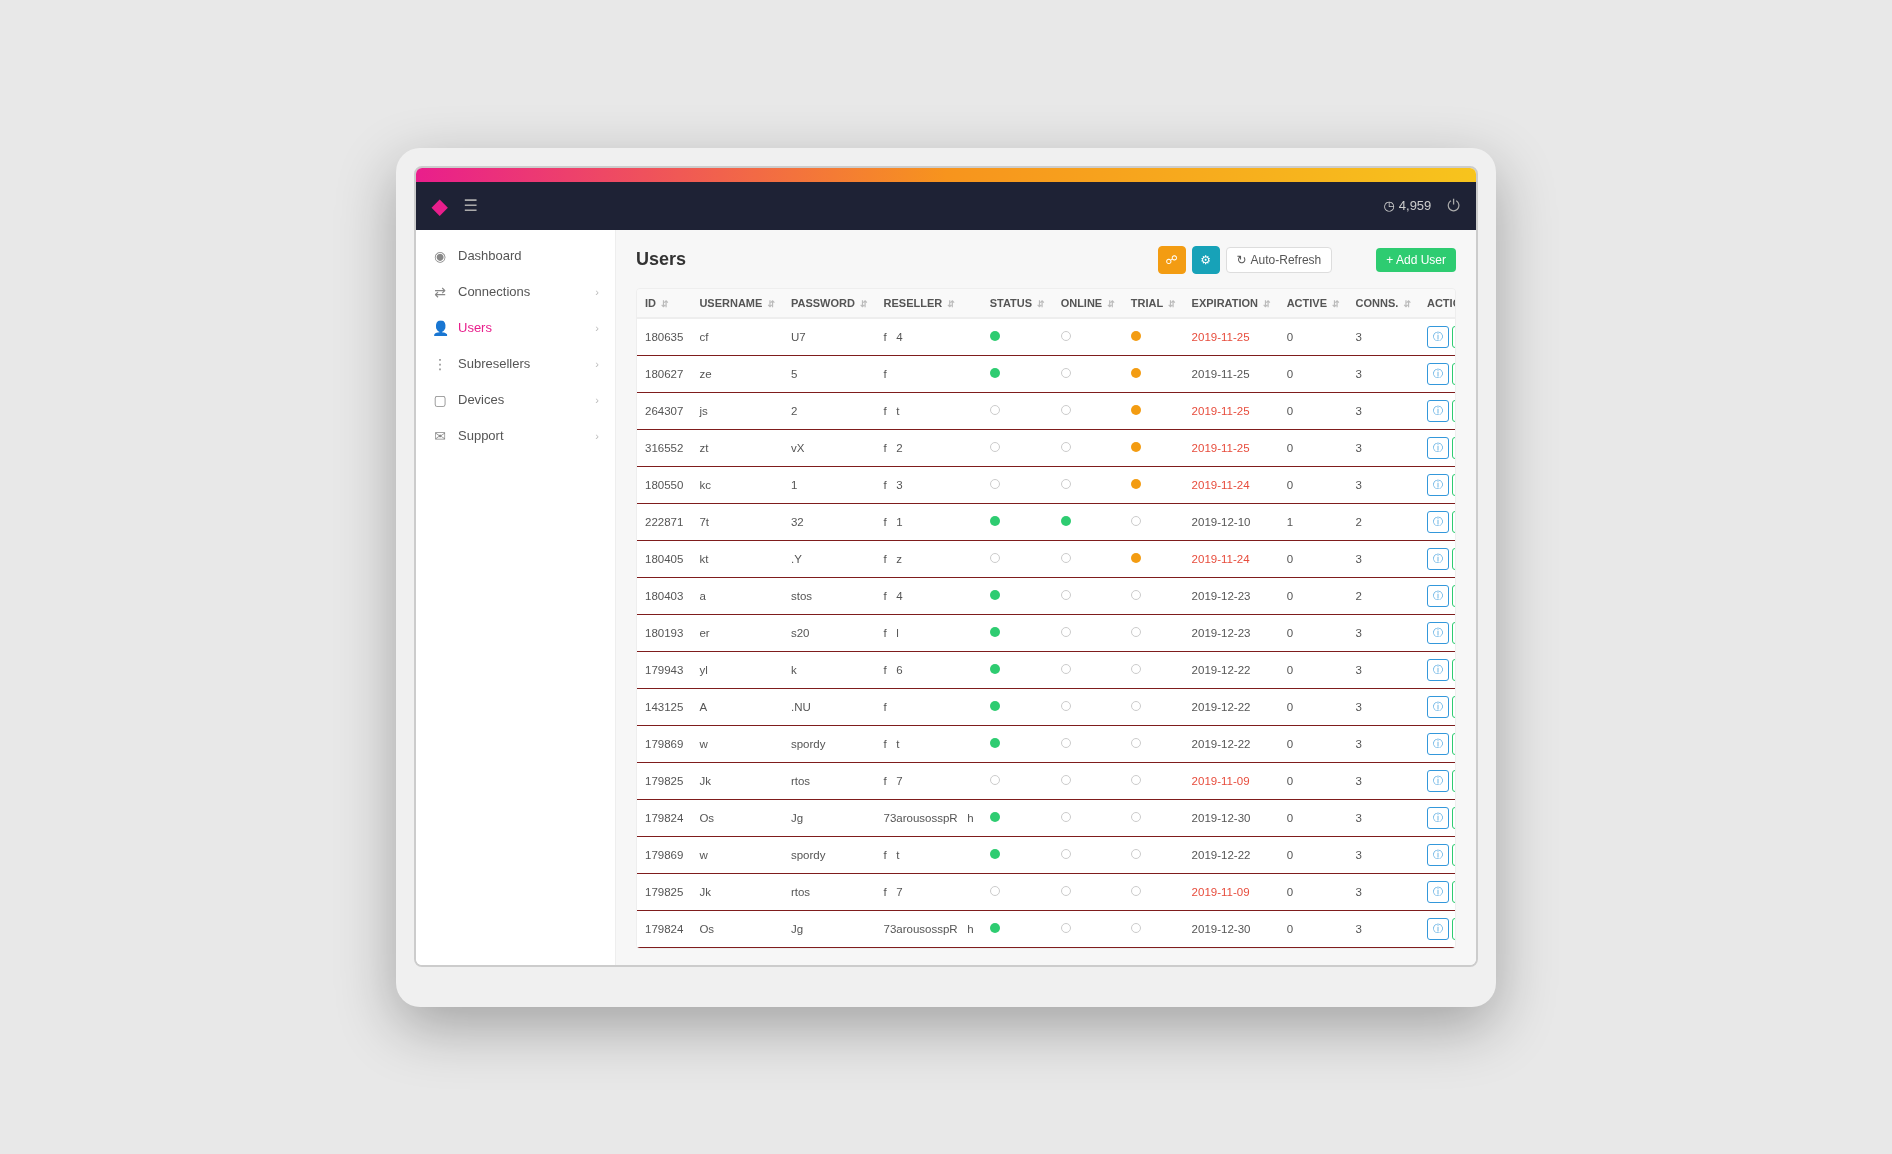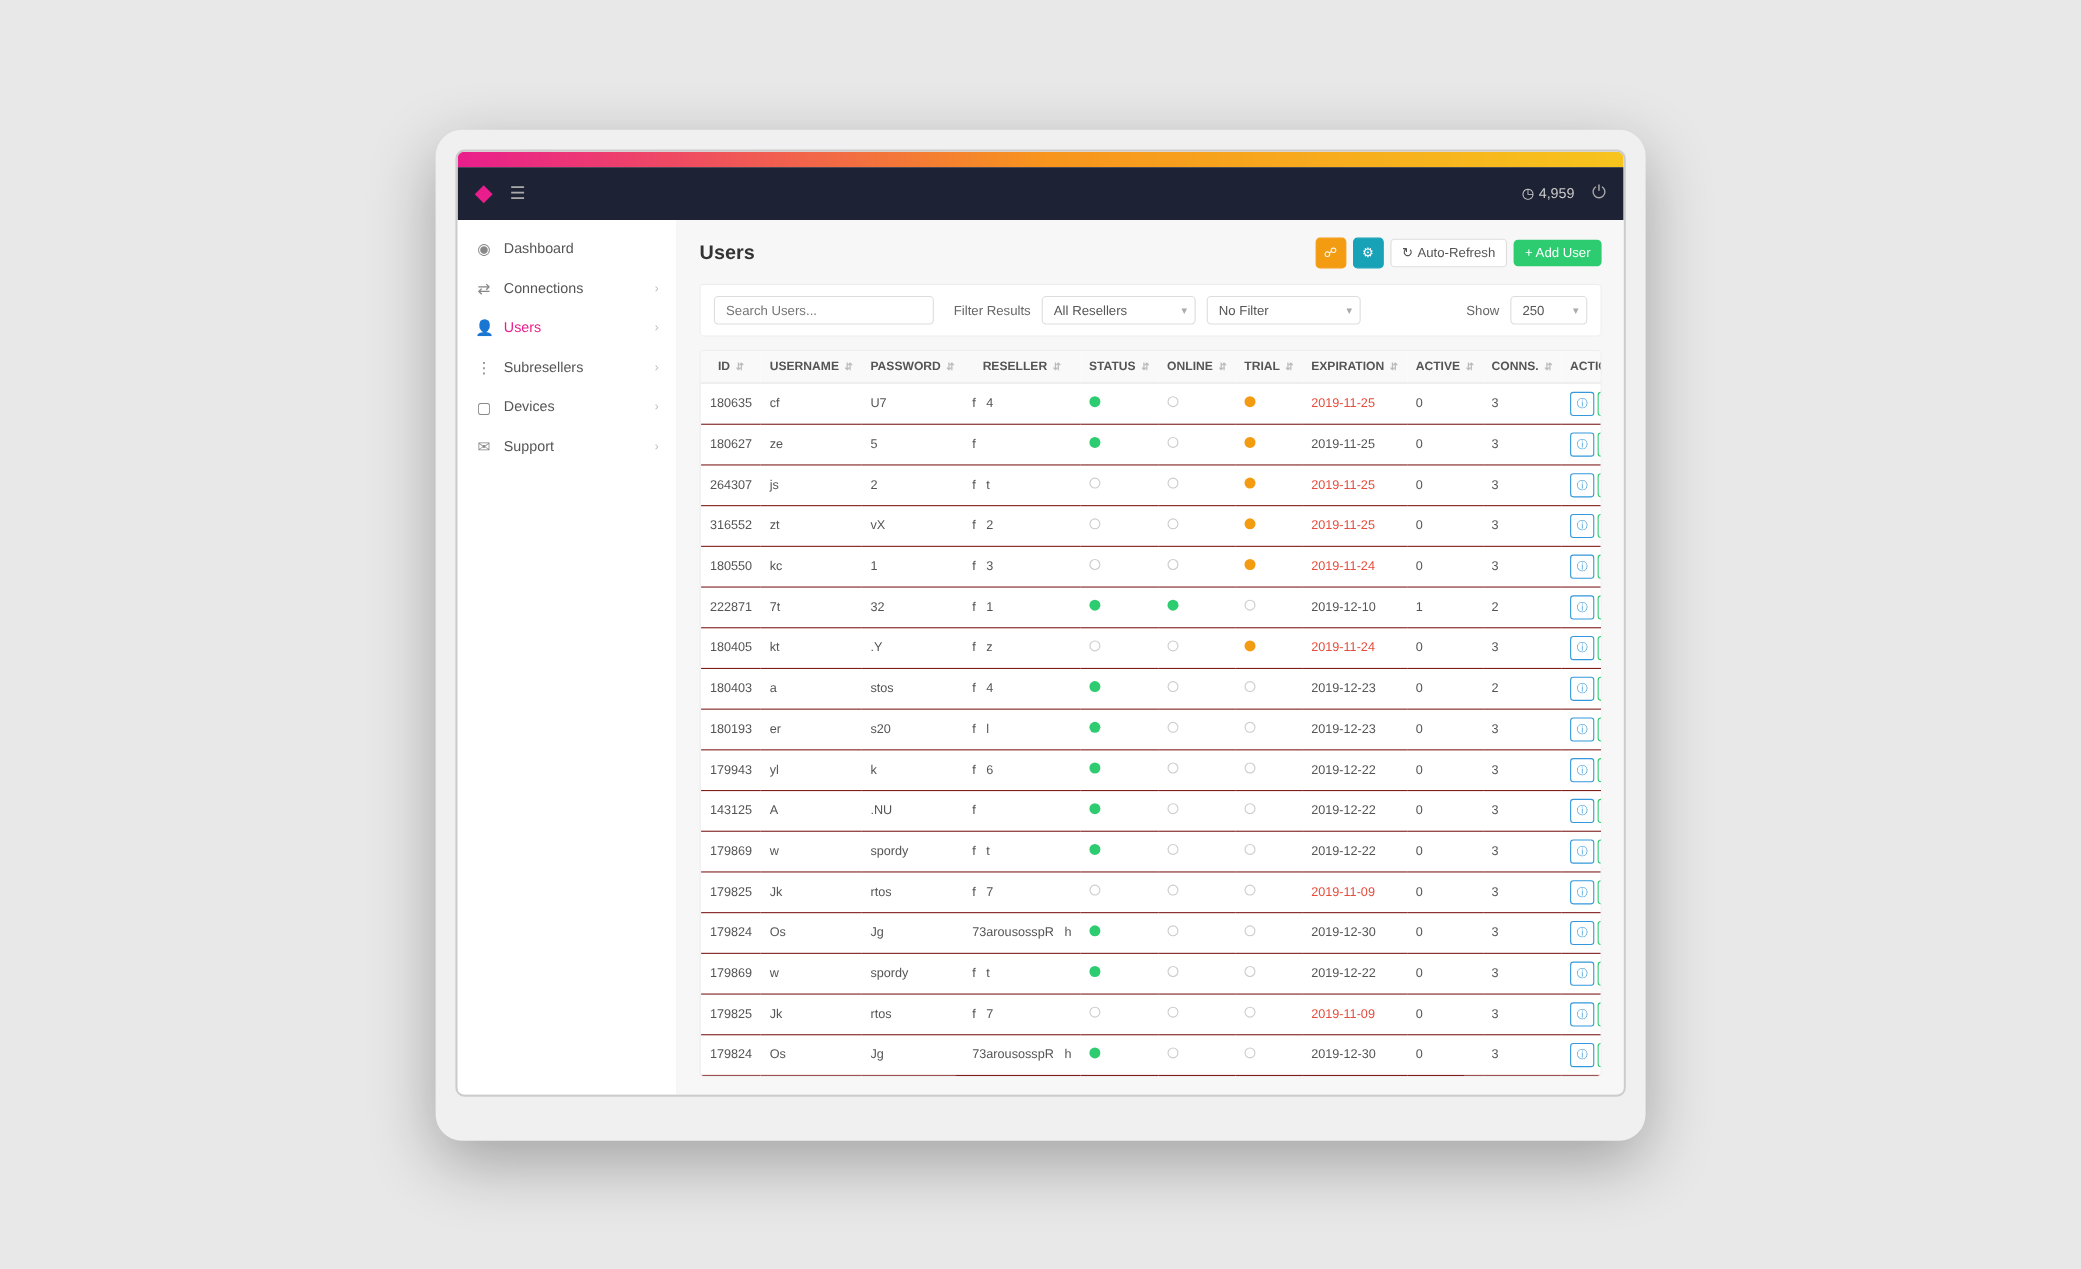--- a/index.html
+++ b/index.html
@@ -166,20 +166,21 @@
       display: flex;
       gap: 4px;
       padding: 5px 10px;
       background: #2ecc71;
       border: none;
       border-radius: 4px;
       cursor: pointer;
       font-size: 12px;
       color: #fff;
       font-weight: 500;
+      margin-left: 38px;
     }
     
     .filters-row {
       display: flex;
       align-items: center;
       gap: 10px;
       margin-bottom: 12px;
       background: #fff;
       padding: 10px 12px;
       border-radius: 4px;
@@ -251,21 +252,21 @@
       width: 100%;
       border-collapse: collapse;
       font-size: 11.5px;
     }
     thead tr {
       background: #f9f9f9;
       border-bottom: 2px solid #eee;
     }
     thead th {
       padding: 8px 8px;
-      text-align: center;
+      text-align: left;
       font-weight: 600;
       color: #555;
       font-size: 11px;
       text-transform: uppercase;
       white-space: nowrap;
       margin-top: 14px;
     }
     thead th .sort-icon {
       display: inline-block;
       margin-left: 2px;
@@ -411,40 +412,20 @@
             <button class="btn-auto-refresh">
               <span>↻</span>
               <span>Auto-Refresh</span>
             </button>
             <button class="btn-add-user">
               <span>+ Add User</span>
             </button>
           </div>
         </div>
 
-        <div class="filters-row">
-          <input class="search-input" type="text" placeholder="Search Users..." style="">
-          <span class="filter-label">Filter Results</span>
-          <div class="select-wrapper">
-            <select class="filter-select">
-              <option>All Resellers</option>
-            </select>
-          </div>
-          <div class="select-wrapper">
-            <select class="filter-select">
-              <option>No Filter</option>
-            </select>
-          </div>
-          <span class="show-label">Show</span>
-          <div class="select-wrapper">
-            <select class="show-select">
-              <option>250</option>
-            </select>
-          </div>
-        </div>
 
         <div class="table-container">
           <table>
             <thead>
               <tr>
                 <th>ID <span class="sort-icon">⇵</span></th>
                 <th>USERNAME <span class="sort-icon">⇵</span></th>
                 <th>PASSWORD <span class="sort-icon">⇵</span></th>
                 <th>RESELLER <span class="sort-icon">⇵</span></th>
                 <th>STATUS <span class="sort-icon">⇵</span></th>

